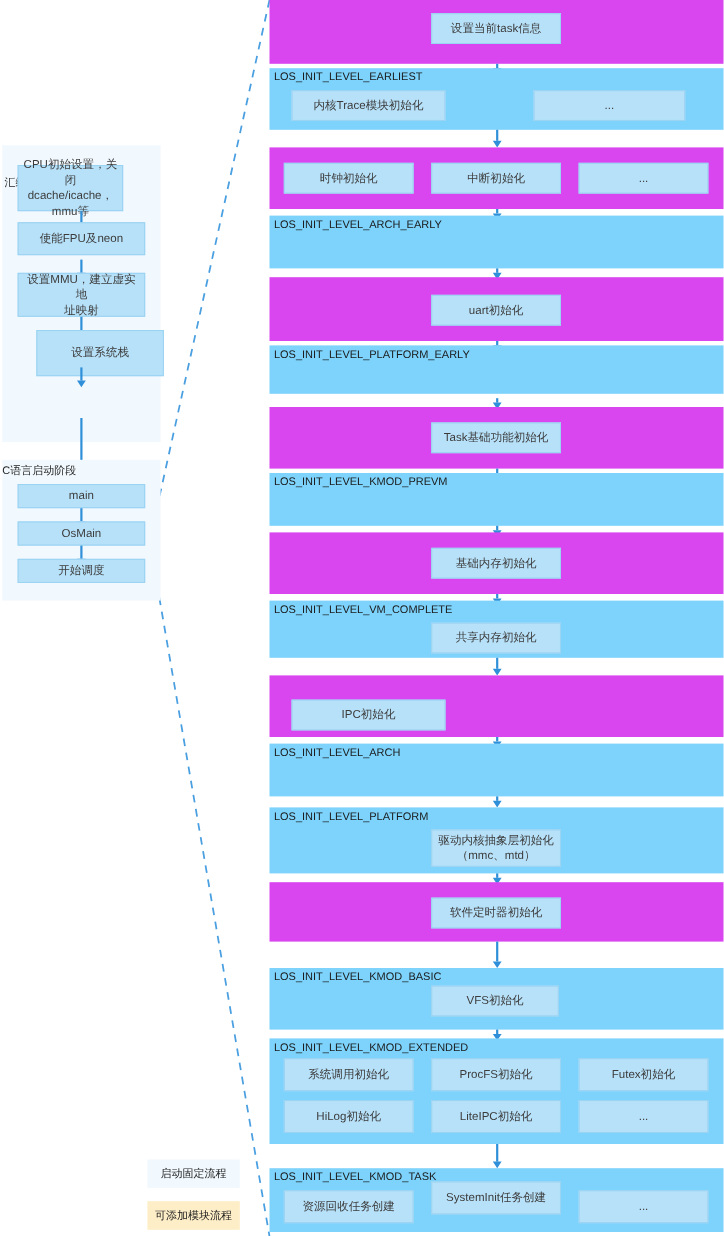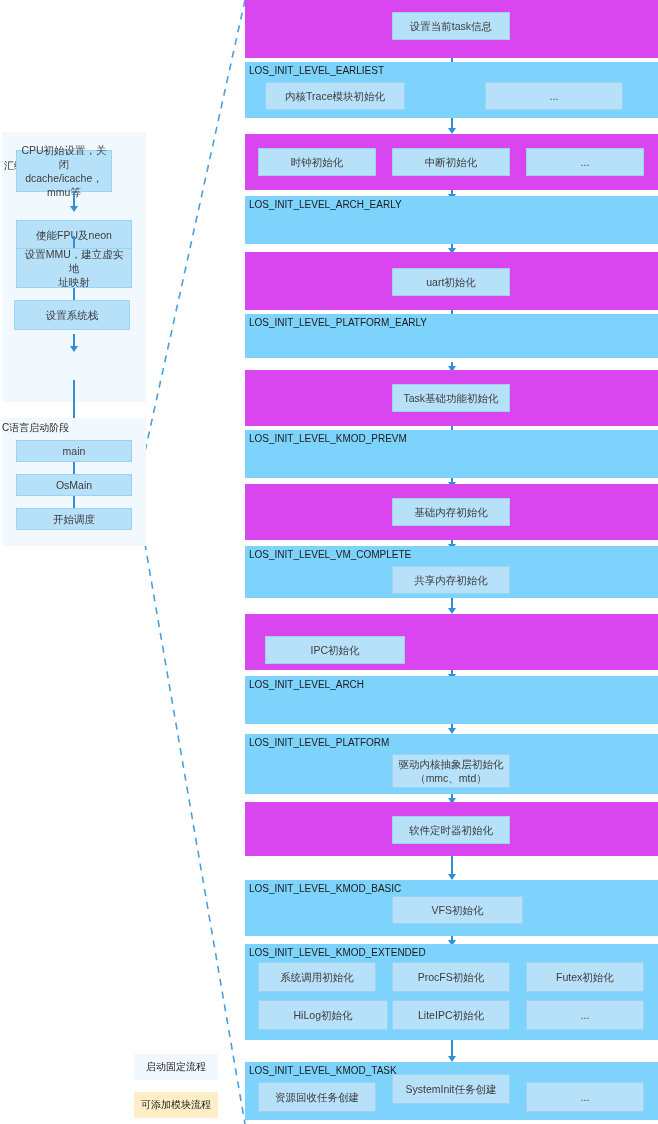--- a/index.html
+++ b/index.html
@@ -117,28 +117,28 @@
     <line x1="136" y1="492" x2="245" y2="1124" stroke="#4a9fe0" stroke-width="1.6" stroke-dasharray="7,6"></line>
   </svg>
 
   <div class="panel-blue" style="left:2px; top:132px; width:144px; height:270px;"></div>
   <div class="panel-title" style="left:4px; top:135px;margin-top:24px;">汇编启动阶段</div>
 
   <div class="node" style="left:0; top:150px; width:96px; height:42px;margin-left:16px;">CPU初始设置，关闭
 dcache/icache，mmu等</div>
   <div class="arrow" style="left:73px; top:192px; height:14px;"></div>
 
-  <div class="node" style="left:16px; top:220px; width:116px; height:30px;">使能FPU及neon</div>
+  <div class="node" style="left:16px; top:202px; width:116px; height:30px;">使能FPU及neon</div>
   <div class="arrow" style="left:73px; top:236px; height:12px;"></div>
 
   <div class="node" style="left:16px; top:248px; width:116px; height:40px;">设置MMU，建立虚实地
 址映射</div>
   <div class="arrow" style="left:73px; top:288px; height:12px;"></div>
 
-  <div class="node" style="left:14px; top:300px; width:116px; height:30px;">设置系统栈</div>
+  <div class="node" style="left:33px; top:300px; width:116px; height:42px;">设置系统栈</div>
   <div class="arrow" style="left:73px; top:334px; height:12px;"></div>
 
 
   <div class="arrow" style="left:73px; top:380px; height:52px;"></div>
 
   <div class="panel-blue" style="left:2px; top:418px; width:144px; height:128px;"></div>
   <div class="panel-title" style="left:2px; top:421px;">C语言启动阶段</div>
 
   <div class="node" style="left:16px; top:440px; width:116px; height:22px;">main</div>
   <div class="arrow" style="left:73px; top:462px; height:12px;"></div>
@@ -210,29 +210,29 @@
         <div class="node" style="left: 147px; width: 118px; top: 20px; height: 34px;">驱动内核抽象层初始化
 （mmc、mtd）</div>
       </div>
       <div class="arrow" style="left: 451px; top: 794px; height: 4px;"></div>
       <div class="band fixed" style="top: 802px; height: 54px;">
         <div class="node" style="left: 147px; width: 118px; top: 14px; height: 28px;">软件定时器初始化</div>
       </div>
       <div class="arrow" style="left: 451px; top: 856px; height: 18px;"></div>
       <div class="band module" style="top: 880px; height: 56px;">
         <div class="band-label">LOS_INIT_LEVEL_KMOD_BASIC</div>
-        <div class="node" style="left: 147px; width: 131px; top: 16px; height: 28px;">VFS初始化</div>
+        <div class="node" style="left: 147px; width: 116px; top: 16px; height: 28px;">VFS初始化</div>
       </div>
       <div class="arrow" style="left: 451px; top: 936px; height: 4px;"></div>
       <div class="band module" style="top: 944px; height: 96px;">
         <div class="band-label">LOS_INIT_LEVEL_KMOD_EXTENDED</div>
         <div class="node" style="left: 147px; width: 118px; top: 18px; height: 30px;">ProcFS初始化</div>
         <div class="node" style="left: 13px; width: 118px; top: 18px; height: 30px;">系统调用初始化</div>
         <div class="node" style="left: 281px; width: 118px; top: 18px; height: 30px;">Futex初始化</div>
-        <div class="node" style="left: 13px; width: 130px; top: 56px; height: 30px;">HiLog初始化</div>
+        <div class="node" style="left: 13px; width: 118px; top: 56px; height: 30px;">HiLog初始化</div>
         <div class="node" style="left: 147px; width: 118px; top: 56px; height: 30px;">LiteIPC初始化</div>
         <div class="node" style="left: 281px; width: 118px; top: 56px; height: 30px;">...</div>
       </div>
       <div class="arrow" style="left: 451px; top: 1040px; height: 16px;"></div>
       <div class="band module" style="top: 1062px; height: 58px;">
         <div class="band-label">LOS_INIT_LEVEL_KMOD_TASK</div>
         <div class="node" style="left: 13px; width: 118px; top: 20px; height: 30px;">资源回收任务创建</div>
         <div class="node" style="left: 147px; width: 118px; top: 12px; height: 30px;">SystemInit任务创建</div>
         <div class="node" style="left: 281px; width: 118px; top: 20px; height: 30px;">...</div>
       </div>

